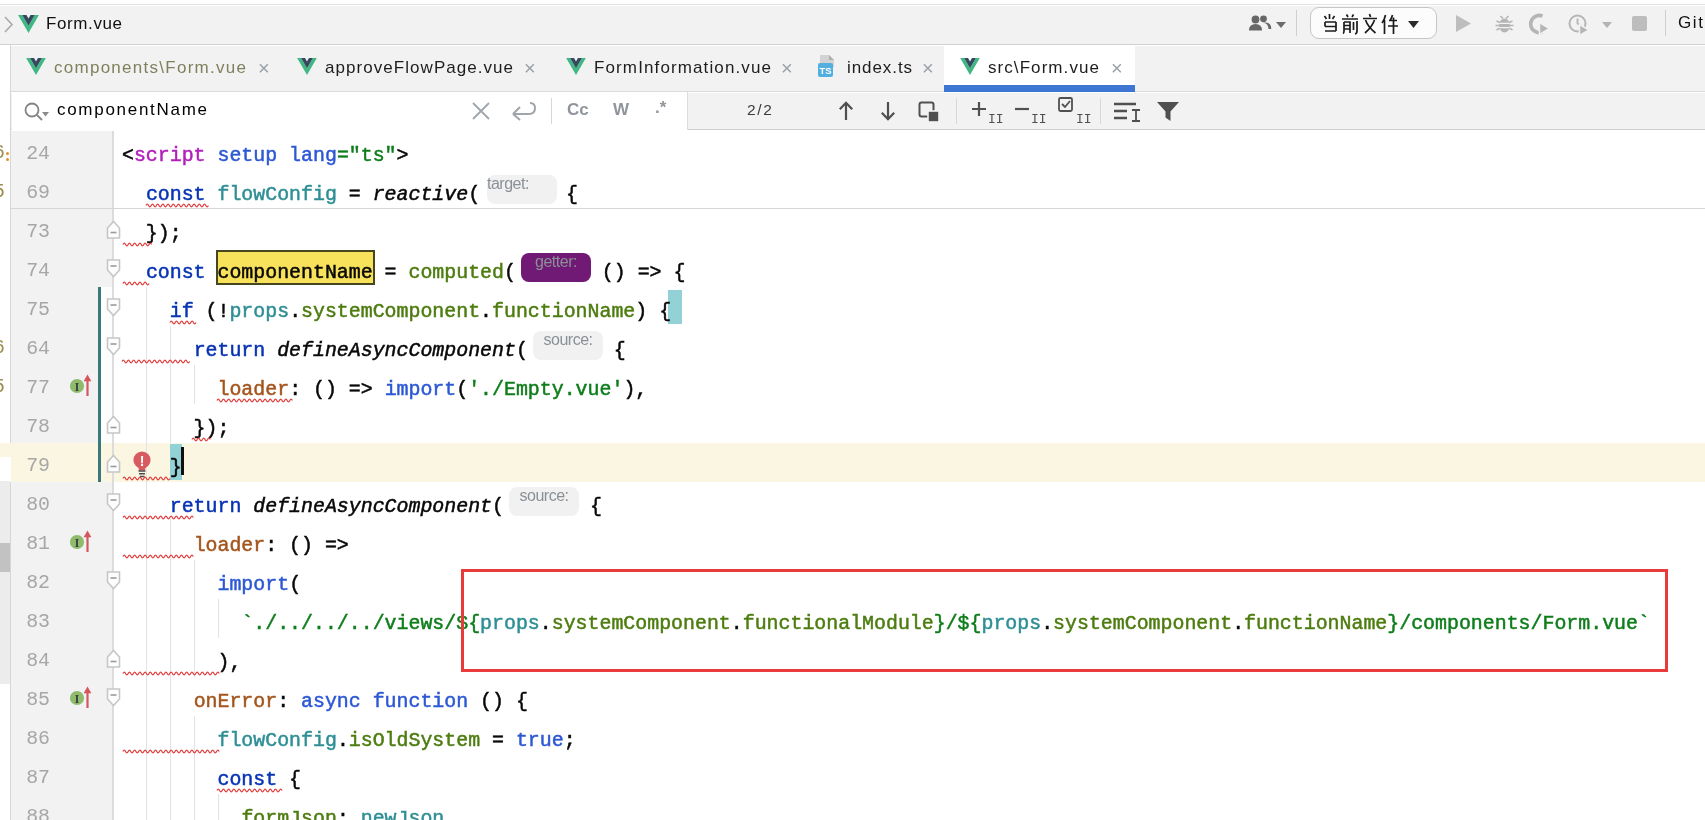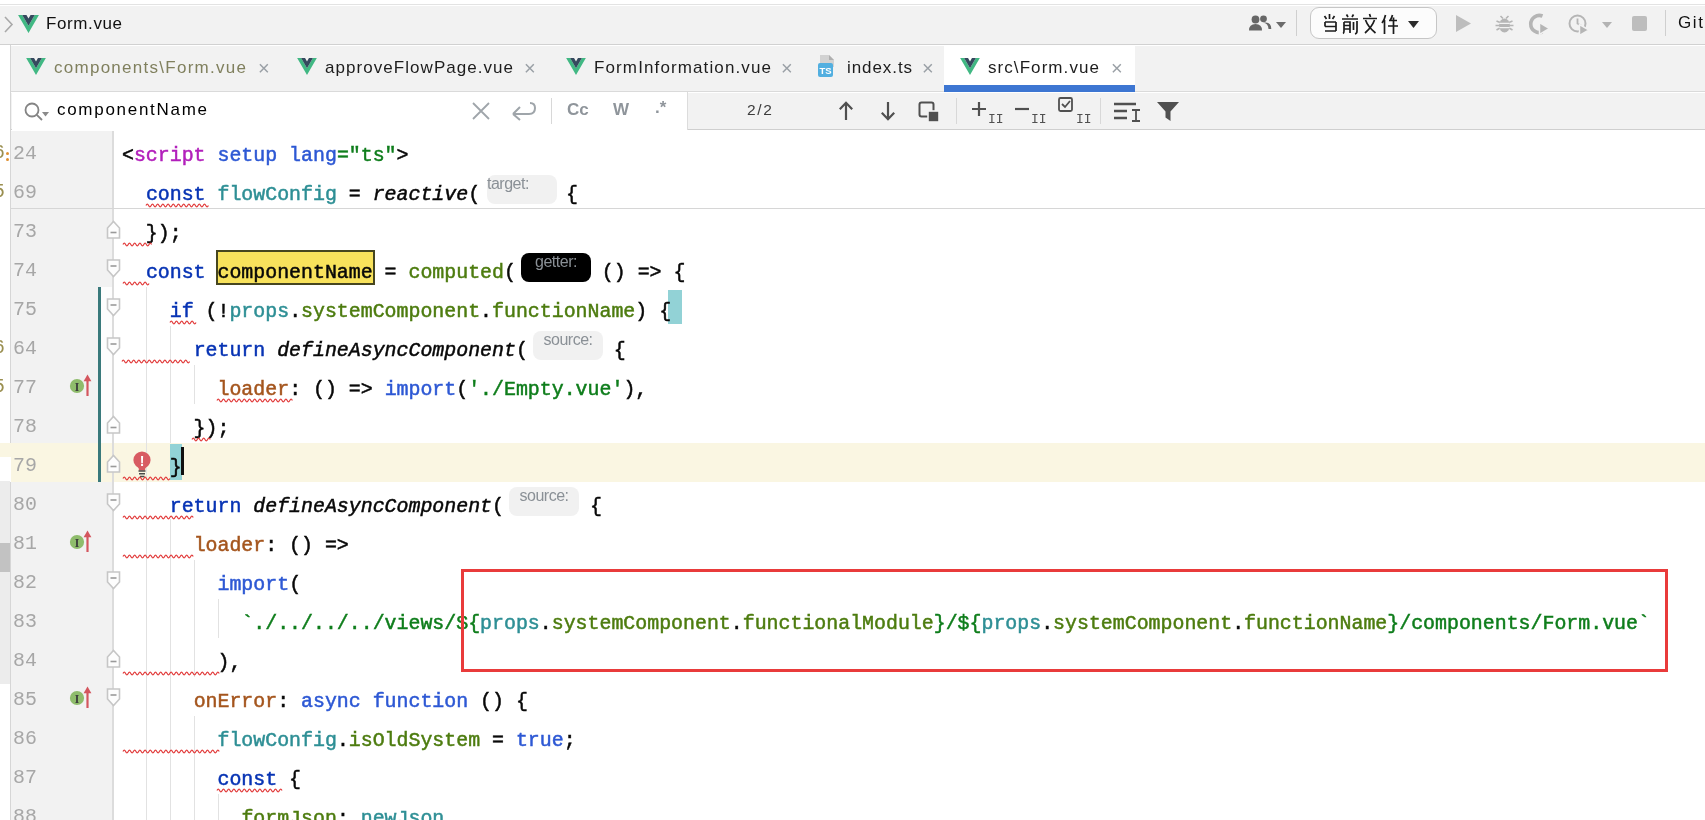--- a/index.html
+++ b/index.html
@@ -1,18 +1,18 @@
 <!DOCTYPE html>
 <html><head><meta charset="utf-8"><style>
 *{margin:0;padding:0;box-sizing:border-box}
 html,body{width:1705px;height:820px;overflow:hidden;background:#fff}
 #app{position:relative;width:1705px;height:820px;font-family:"Liberation Sans",sans-serif;background:#fff}
 .abs{position:absolute}
 .mono{position:absolute;left:122px;height:39px;line-height:39px;font:19.9px "Liberation Mono",monospace;white-space:pre;color:#080808;-webkit-text-stroke:0.5px}
-.num{position:absolute;left:0;width:50px;text-align:center;height:39px;line-height:39px;font:19.9px "Liberation Mono",monospace;color:#A7A7A7}
+.num{position:absolute;left:0;width:50px;text-align:right;height:39px;line-height:39px;font:19.9px "Liberation Mono",monospace;color:#A7A7A7}
 .kw{color:#0733B4}.b2{color:#2D58D4}.mag{color:#B21FBB}.grn{color:#0E7D1B}.teal{color:#2E8F95}
 .pur{color:#4d7c0f}.brn{color:#A4551D}.it{font-style:italic;color:#080808}
 .sp{display:inline-block;width:74px}
 .tabtx{font:17px "Liberation Sans";letter-spacing:1.1px;color:#1d1d1d}
 .x{position:absolute;color:#9aa0a6;font:20px "Liberation Sans";line-height:20px}
 svg{position:absolute;overflow:visible}
 </style></head><body>
 <div id="app">
 <div class="abs" style="left:0;top:0;width:1705px;height:5px;background:#fff;border-bottom:1px solid #E3E3E3"></div>
 <div class="abs" style="left:0;top:6px;width:1705px;height:39px;background:#F2F2F2;border-bottom:1px solid #D1D1D1"></div>
@@ -283,21 +283,21 @@
     </svg>
 <div class="abs" style="left:216px;top:250px;width:159px;height:35px;background:#F8E25C;border:2px solid #46461f"></div>
 <div class="abs" style="left:668px;top:290px;width:13.5px;height:34px;background:#92D2D6"></div>
 <div class="abs" style="left:169.5px;top:443.5px;width:12.5px;height:36.5px;background:#92D2D6"></div>
 <div class="abs" style="left:180.5px;top:447px;width:3.2px;height:27.5px;background:#101010"></div>
 <div class="mono" style="top:144px">&lt;<span class="mag">script</span><span class="b2"> setup lang</span><span class="grn">="ts"</span>&gt;</div>
 <div class="mono" style="top:183px">  <span class="kw">const</span> <span class="teal">flowConfig</span> = <span class="it">reactive</span>(<span class="sp"></span> {</div>
 <div class="abs" style="left:487px;top:175px;width:70px;height:29px;line-height:29px;border-radius:8px;background:#F1F1F1;color:#8a9096;font:16px 'Liberation Sans';letter-spacing:-0.5px;text-align:left">target:</div>
 <div class="mono" style="top:222px">  });</div>
 <div class="mono" style="top:261px">  <span class="kw">const</span> componentName = <span class="pur">computed</span>(<span class="sp"></span> () =&gt; {</div>
-<div class="abs" style="left:521px;top:253px;width:70px;height:29px;line-height:29px;border-radius:8px;background:#000000;color:#8a9096;font:16px 'Liberation Sans';letter-spacing:-0.5px;text-align:center">getter:</div>
+<div class="abs" style="left:521px;top:253px;width:70px;height:29px;line-height:29px;border-radius:8px;background:#701a75;color:#8a9096;font:16px 'Liberation Sans';letter-spacing:-0.5px;text-align:center">getter:</div>
 <div class="mono" style="top:300px">    <span class="kw">if</span> (!<span class="teal">props</span>.<span class="pur">systemComponent</span>.<span class="pur">functionName</span>) {</div>
 <div class="mono" style="top:339px">      <span class="kw">return</span> <span class="it">defineAsyncComponent</span>(<span class="sp"></span> {</div>
 <div class="abs" style="left:533px;top:331px;width:70px;height:29px;line-height:29px;border-radius:8px;background:#F1F1F1;color:#8a9096;font:16px 'Liberation Sans';letter-spacing:-0.5px;text-align:center">source:</div>
 <div class="mono" style="top:378px">        <span class="brn">loader</span>: () =&gt; <span class="b2">import</span>(<span class="grn">'./Empty.vue'</span>),</div>
 <div class="mono" style="top:417px">      });</div>
 <div class="mono" style="top:456px">    }</div>
 <div class="mono" style="top:495px">    <span class="kw">return</span> <span class="it">defineAsyncComponent</span>(<span class="sp"></span> {</div>
 <div class="abs" style="left:509px;top:487px;width:70px;height:29px;line-height:29px;border-radius:8px;background:#F1F1F1;color:#8a9096;font:16px 'Liberation Sans';letter-spacing:-0.5px;text-align:center">source:</div>
 <div class="mono" style="top:534px">      <span class="brn">loader</span>: () =&gt;</div>
 <div class="mono" style="top:573px">        <span class="b2">import</span>(</div>

